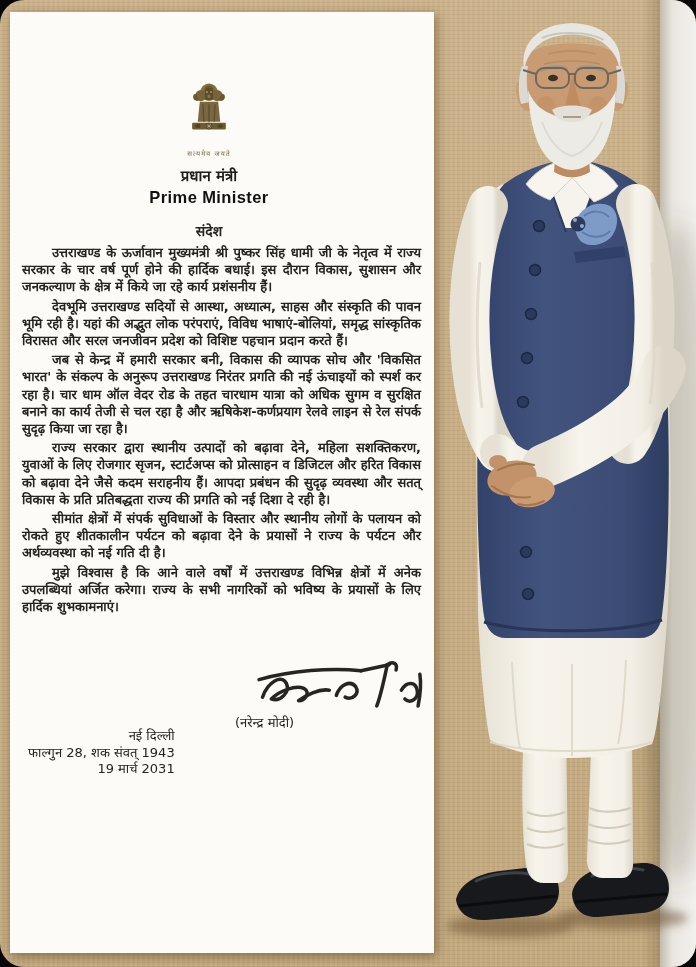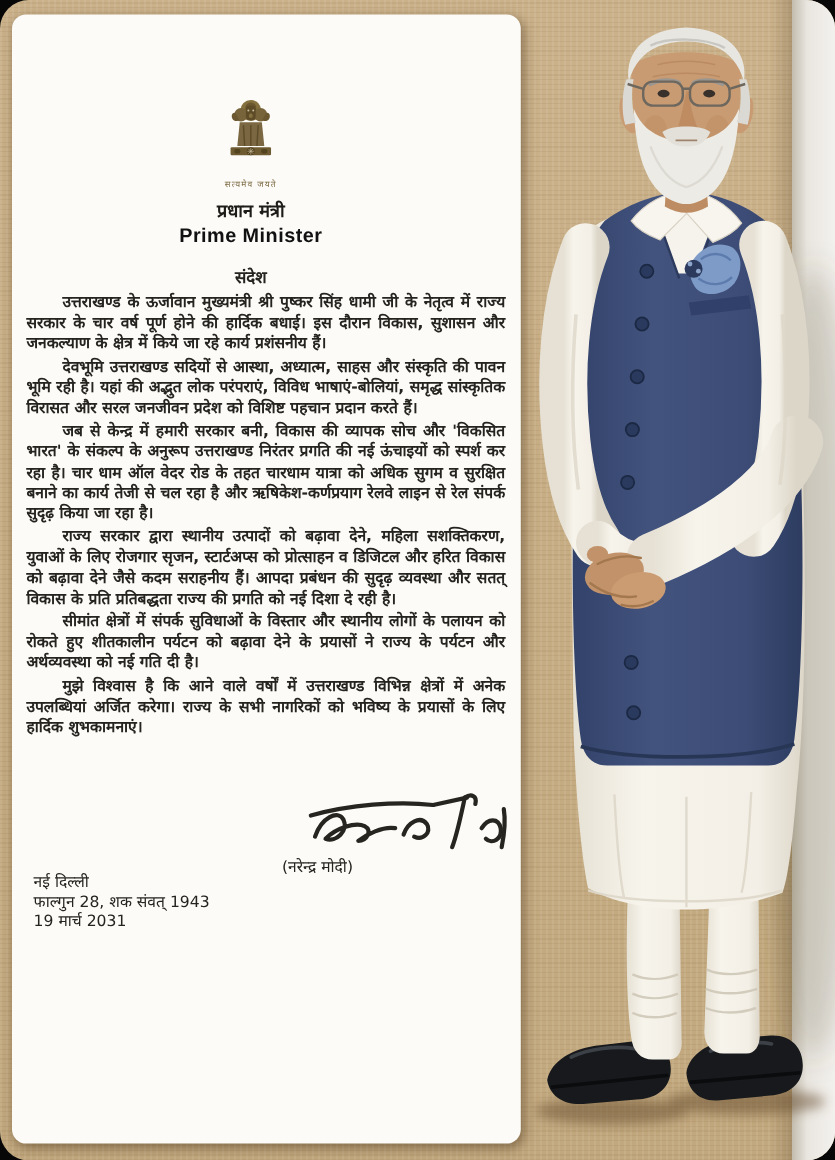--- a/index.html
+++ b/index.html
@@ -11,33 +11,33 @@
     background-image:
       repeating-linear-gradient(90deg, rgba(255,255,255,.07) 0 2px, rgba(0,0,0,0) 2px 5px),
       repeating-linear-gradient(0deg, rgba(136,106,66,.12) 0 1px, rgba(0,0,0,0) 1px 4px);}
   .door-strip{position:absolute;top:0;right:0;width:36px;height:100%;
     background:linear-gradient(90deg,#c3bcae 0%,#e9e6e0 35%,#f3f1ee 100%);}
   .door-strip::before{content:"";position:absolute;left:-18px;top:0;width:18px;height:100%;
     background:linear-gradient(90deg,rgba(101,82,56,0) 0%,rgba(101,82,56,.28) 100%);}
 
   
   .letter{position:absolute;left:10px;top:12px;width:424px;height:941px;background:#fcfbf8;
-    border-radius:12px;box-shadow:2px 3px 10px rgba(70,48,22,.5);color:#26241f;}
+    border-radius:0;box-shadow:2px 3px 10px rgba(70,48,22,.5);color:#26241f;}
   .letterhead{text-align:center;padding-top:64px;transform:translateX(-13px);}
   .emblem{display:block;margin:0 auto;width:46px;height:72px;}
   .motto{font-size:7px;color:#7d6a42;letter-spacing:1px;margin-top:1px;}
   .title-hi{font-size:15px;font-weight:700;margin-top:7px;color:#1d1c19;}
   .title-en{font-family:"Liberation Sans","DejaVu Sans",sans-serif;font-size:16.5px;font-weight:700;
             letter-spacing:.4px;margin-top:3px;color:#111;}
   .heading{font-size:14px;font-weight:700;text-align:center;margin-top:14px;transform:translateX(-13px);}
   .body-text{margin:4px 13px 0 12px;font-size:13px;line-height:17.2px;text-align:justify;font-weight:bold;}
   .body-text p{margin:0 0 2px 0;text-indent:30px;}
   .signature-wrap{position:absolute;left:235px;top:643px;width:195px;height:58px;}
   .sig-name{position:absolute;left:225px;top:701px;width:170px;text-align:left;font-size:13px;}
-  .dateline{position:absolute;left:18px;top:716px;font-size:13px;line-height:16.5px;}
+  .dateline{position:absolute;left:18px;top:716px;font-size:13px;line-height:16.5px;text-align:right;}
 
   
   .modi{position:absolute;left:426px;top:12px;width:270px;height:945px;}
 </style>
 </head>
 <body>
 
 <div class="canvas">
   <div class="card">
     <div class="wall-texture"></div>

